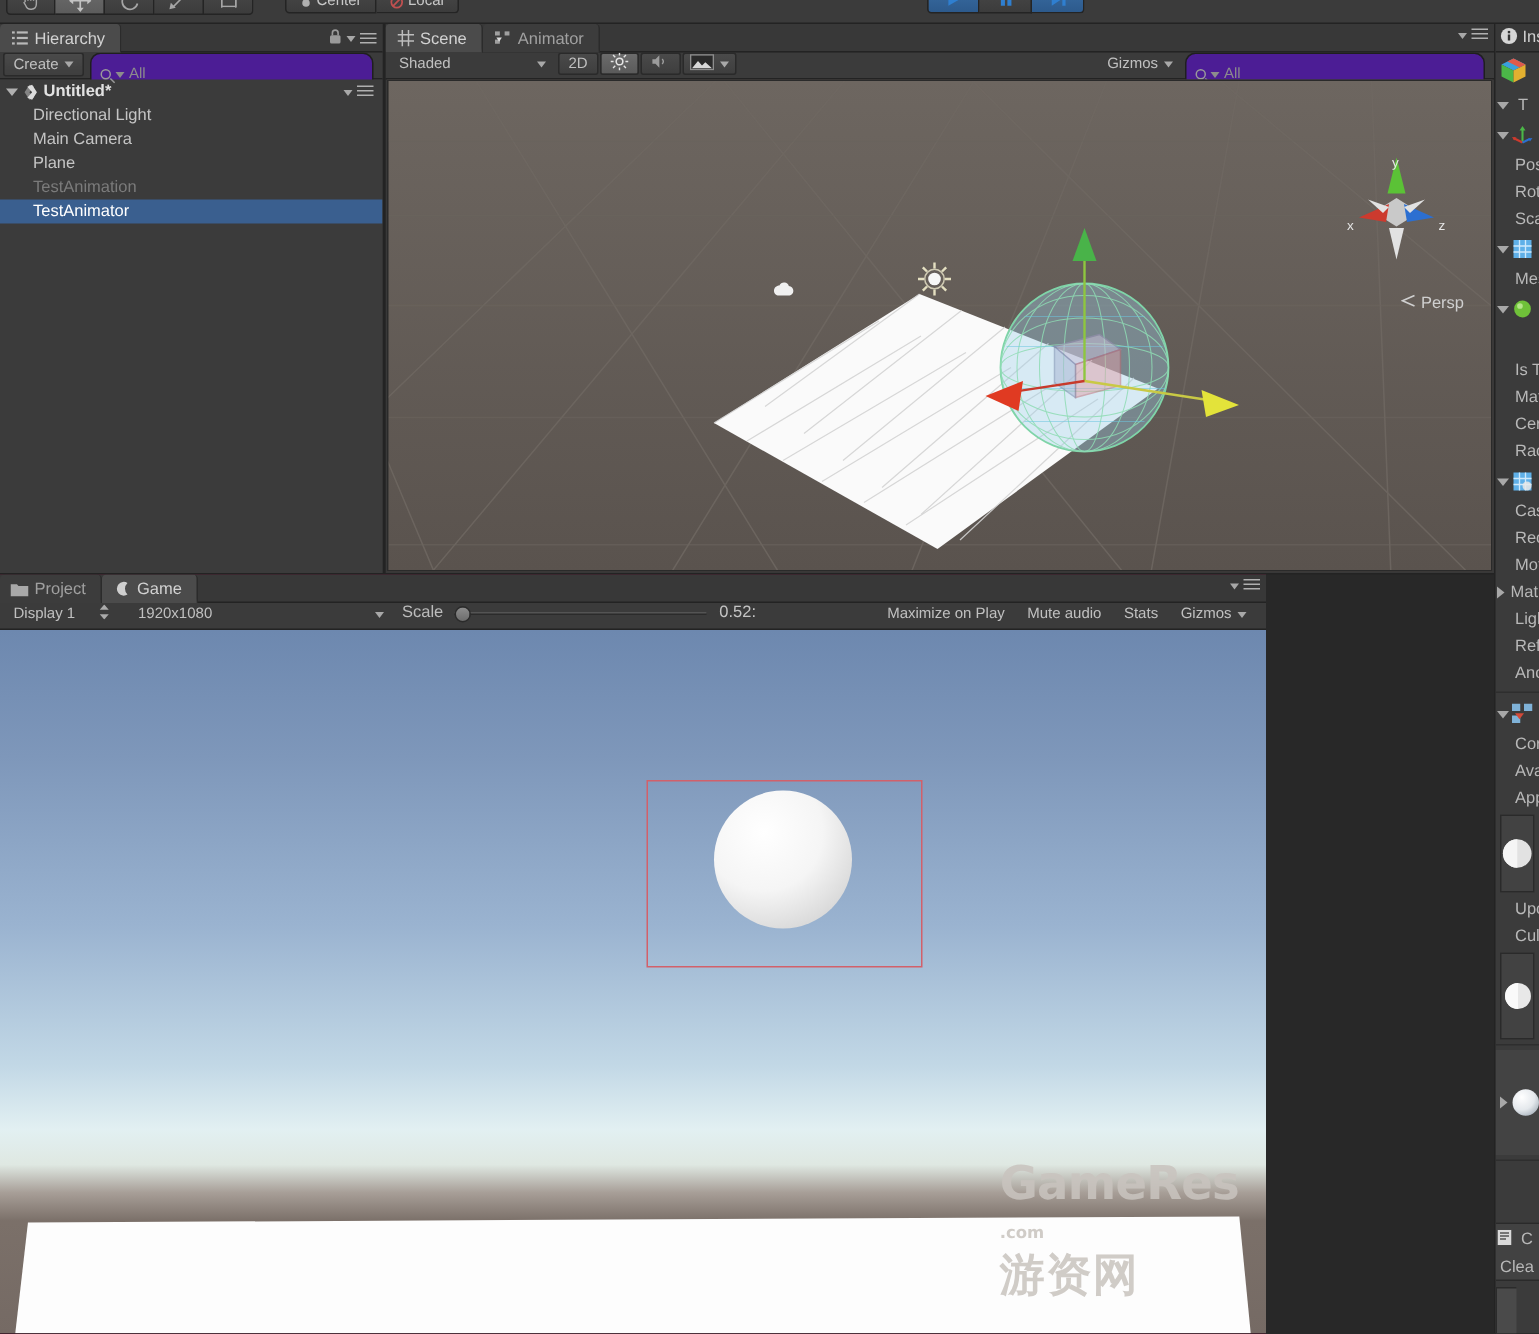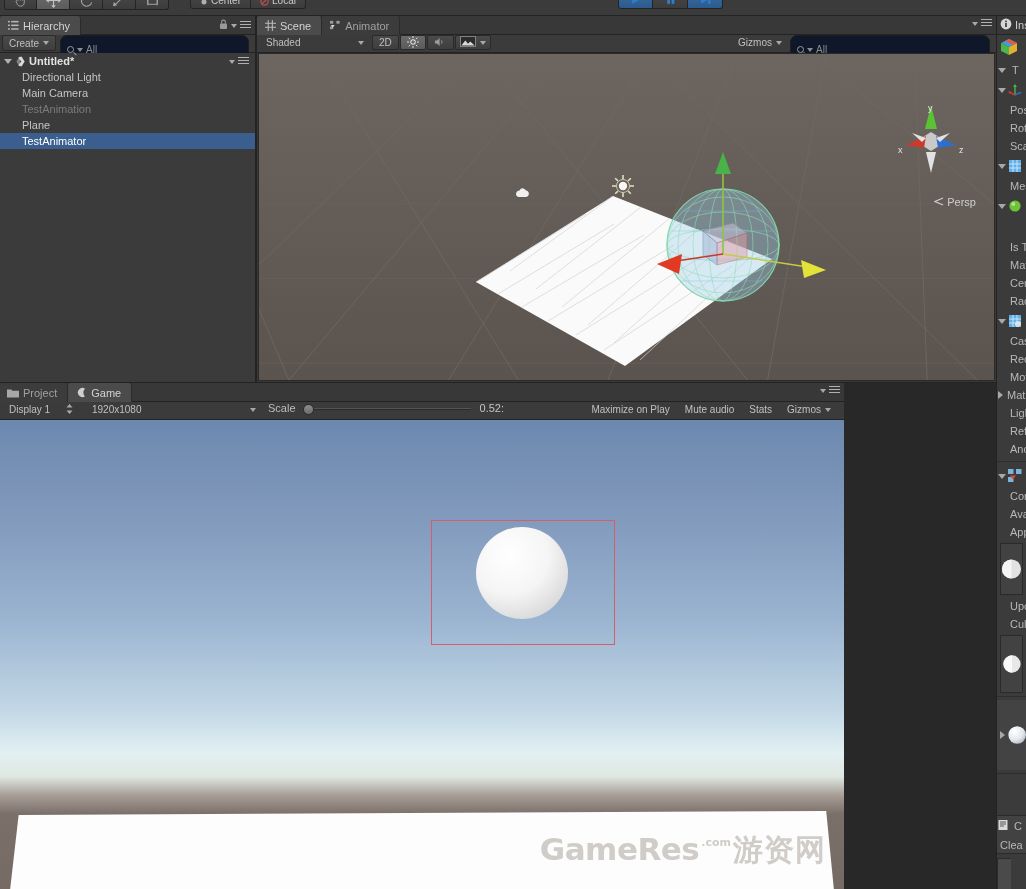--- a/index.html
+++ b/index.html
@@ -89,21 +89,21 @@
   .sbtn {
     height: 15px; padding: 0 6px; font-size: 10px; color: #c0c0c0;
     background: linear-gradient(#4a4a4a, #3e3e3e);
     border: 1px solid #2a2a2a; border-radius: 2px;
     display: flex; align-items: center; gap: 4px;
   }
   .sbtn.flat { background: none; border: 1px solid transparent; }
   .sbtn.on { background: linear-gradient(#6b6b6b, #5a5a5a); }
   .searchfield {
     height: 29px; border-radius: 7px;
-    background: #0f172a; border: 1px solid #1f1f1f;
+    background: #4c1d95; border: 1px solid #1f1f1f;
     display: flex; align-items: center; gap: 3px; padding: 0 6px;
     font-size: 10px; color: #8c8c8c;
   }
   .mag { width: 7px; height: 7px; border: 1.2px solid #9a9a9a; border-radius: 50%; position: relative; flex: none; }
   .mag::after { content:''; position:absolute; right:-3px; bottom:-2px; width:3.5px; height:1.2px; background:#9a9a9a; transform:rotate(45deg); }
 
   
   #hierarchy {
     position: absolute; left: 0; top: 16px; width: 256px; height: 366px;
     background: #383838; border-right: 1px solid #232323;
@@ -139,21 +139,21 @@
   }
   .game-view { flex: 1; position: relative; overflow: hidden; background: #000; }
   .sky { position: absolute; inset: 0;
     background: linear-gradient(180deg,#6d88af 0%,#7e97ba 18%,#9ab3d0 42%,#c2d8e6 62%,#e2f0f2 71%,#dfe8e2 76%,#a79e97 80%,#7b7069 84%,#756a64 100%); }
   .ground { position: absolute; left: 0; bottom: 0; width: 100%; height: 120px; }
   .cam-rect { position: absolute; border: 1px solid #d2606a; }
   .watermark {
     position: absolute; right: 18px; bottom: 18px;
     display: flex; align-items: baseline; gap: 2px;
     font-size: 31px; font-weight: bold; color: #c9c4bf; opacity: .86;
-    letter-spacing: -.5px; font-family: "DejaVu Sans", sans-serif;
+    letter-spacing: -.5px; font-family: "DejaVu Sans", sans-serif; flex-direction: column;
   }
   .watermark .dom { font-size: 11px; align-self: flex-start; margin-top: 6px; letter-spacing: 0; }
   .watermark .cn { font-size: 30px; letter-spacing: 1px; }
 
   
   #inspector {
     position: absolute; left: 996px; top: 16px; width: 30px; height: 873px;
     background: #3b3b3b; border-left: 1px solid #232323;
     overflow: hidden;
   }
@@ -308,25 +308,25 @@
               <i></i>
             </span>
         </span>
       </div>
       <div class="h-row" style="padding-left:22px;">
         <span>Directional Light</span>
       </div>
       <div class="h-row" style="padding-left:22px;">
         <span>Main Camera</span>
       </div>
+      <div class="h-row" style="padding-left:22px;">
+        <span>Plane</span>
+      </div>
       <div class="h-row dim" style="padding-left:22px;">
         <span>TestAnimation</span>
-      </div>
-      <div class="h-row" style="padding-left:22px;">
-        <span>Plane</span>
       </div>
       <div class="h-row sel" style="padding-left:22px;">
         <span>TestAnimator</span>
       </div>
     </div>
   </div>
 
   <div id="scene">
     <div class="tabbar">
       <div class="tab sel">

